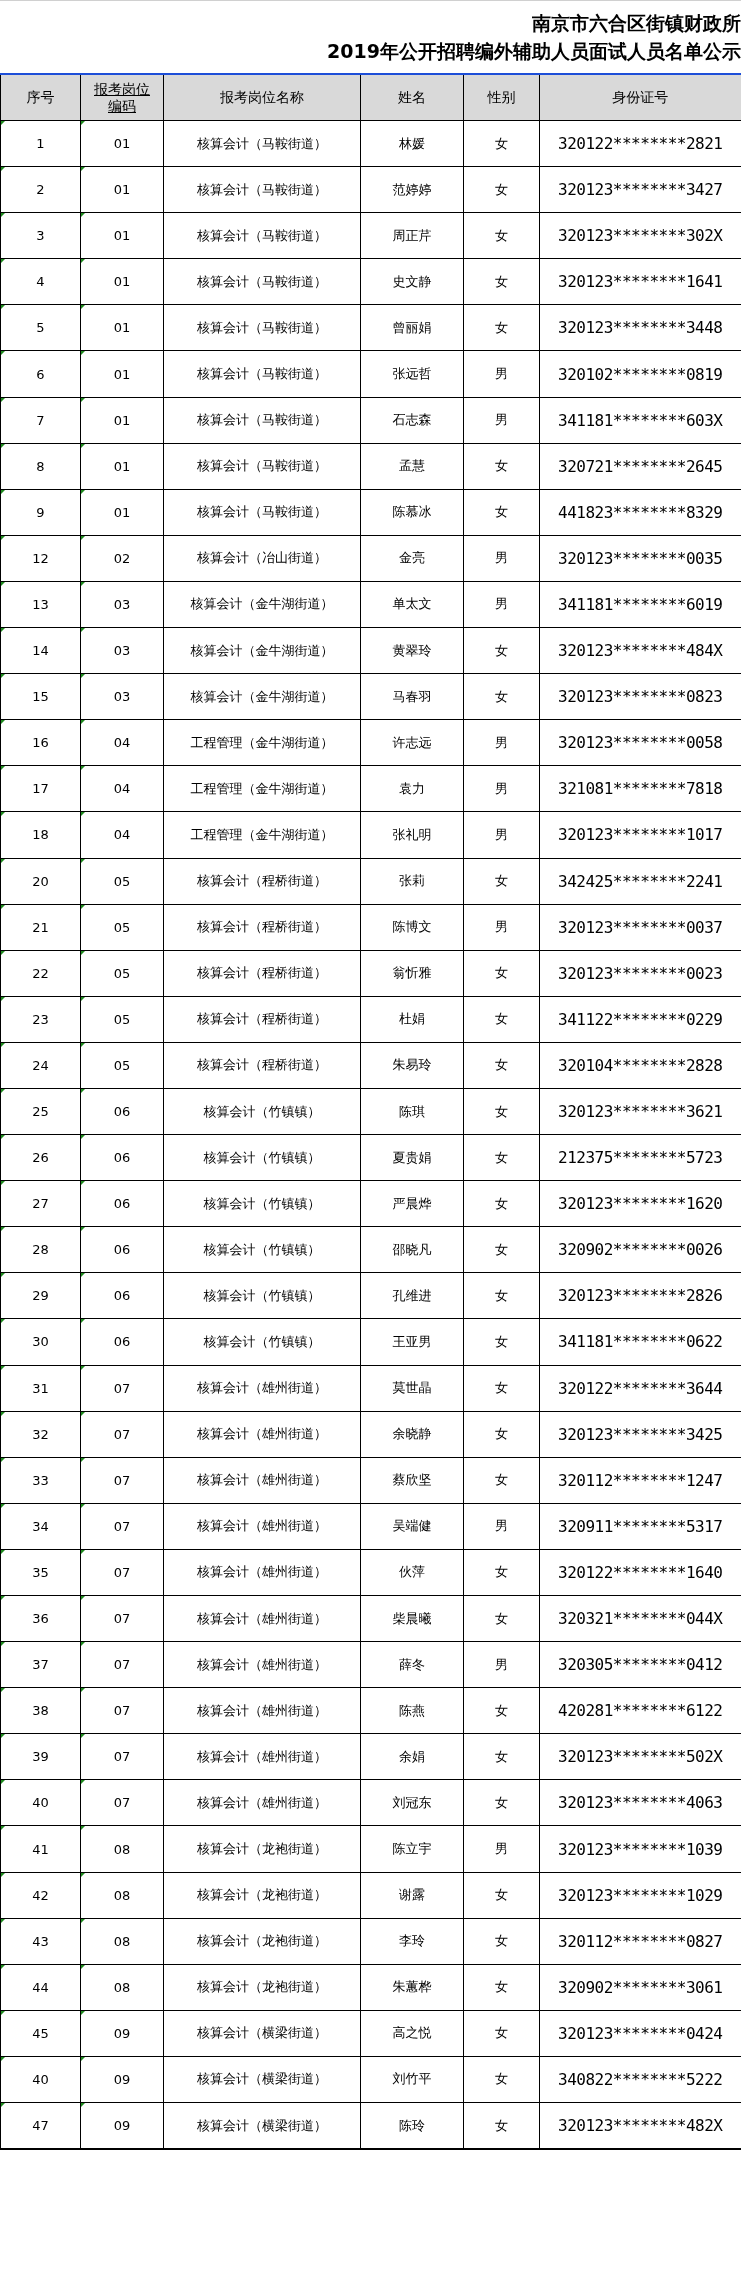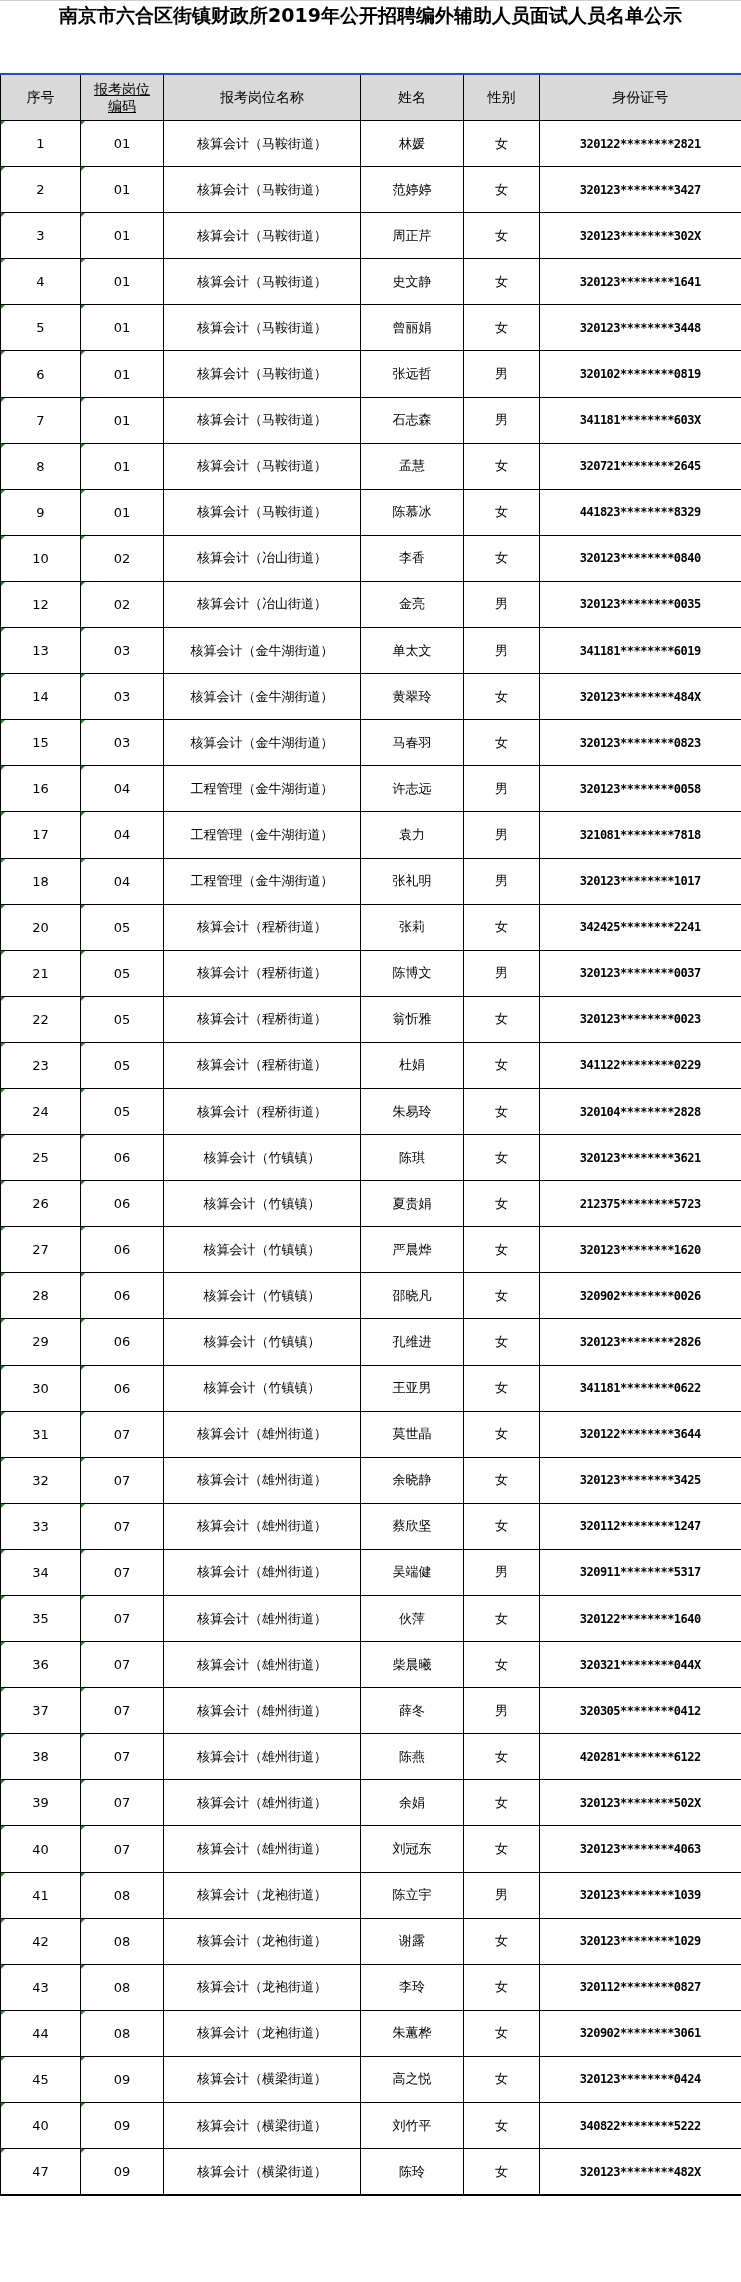--- a/index.html
+++ b/index.html
@@ -1,26 +1,26 @@
 <!DOCTYPE html>
 <html><head>
 <meta charset="utf-8">
 <style>
   html, body { margin: 0; padding: 0; background: #ffffff; }
   body { width: 741px; height: 2282px; overflow: hidden; font-family: "DejaVu Sans", sans-serif; color: #000; }
   .sheet { position: relative; width: 741px; }
-  .title-block { height: 73px; display: flex; flex-direction: row; align-items: flex-start; justify-content: center; border-top: 1px solid #d0d0d0; box-sizing: border-box; }
+  .title-block { height: 73px; display: flex; flex-direction: column; align-items: flex-end; justify-content: center; border-top: 1px solid #d0d0d0; box-sizing: border-box; }
   .title-line { font-weight: bold; font-size: 19px; line-height: 28px; letter-spacing: 0px; }
   table { border-collapse: collapse; width: 741px; table-layout: fixed; }
   col.c1 { width: 80px; } col.c2 { width: 83px; } col.c3 { width: 197px; }
   col.c4 { width: 103px; } col.c5 { width: 76px; } col.c6 { width: 202px; }
   th { background: #d9d9d9; font-weight: normal; font-size: 14px; height: 45px; border: 1px solid #000; padding: 0; text-align: center; line-height: 17px; }
   thead tr { border-top: 2px solid #1d4ed8; }
   td { border: 1px solid #000; height: 45.1px; padding: 0; text-align: center; font-size: 13px; position: relative; }
-  td.mono { font-family: "DejaVu Sans Mono", monospace; font-size: 12px; letter-spacing: -0.5px; font-weight: bold; }
+  td.mono { font-family: "DejaVu Sans Mono", monospace; font-size: 16px; letter-spacing: -0.5px; }
   td .tri { position: absolute; left: 0; top: 0; width: 0; height: 0; border-top: 4px solid #1e8a1e; border-right: 4px solid transparent; }
   table { border-right: 2px solid #000; border-bottom: 2px solid #000; }
 </style>
 </head>
 <body>
 
 <div class="sheet">
   <div class="title-block">
     <div class="title-line">南京市六合区街镇财政所</div>
     <div class="title-line">2019年公开招聘编外辅助人员面试人员名单公示</div>
@@ -111,28 +111,20 @@
         </tr>
         <tr>
           <td><span class="tri"></span><span>9</span></td>
           <td><span class="tri"></span><span>01</span></td>
           <td><span>核算会计（马鞍街道）</span></td>
           <td><span>陈慕冰</span></td>
           <td><span>女</span></td>
           <td class="mono"><span>441823********8329</span></td>
         </tr>
         <tr>
-          <td><span class="tri"></span><span>10</span></td>
-          <td><span class="tri"></span><span>02</span></td>
-          <td><span>核算会计（冶山街道）</span></td>
-          <td><span>李香</span></td>
-          <td><span>女</span></td>
-          <td class="mono"><span>320123********0840</span></td>
-        </tr>
-        <tr>
           <td><span class="tri"></span><span>12</span></td>
           <td><span class="tri"></span><span>02</span></td>
           <td><span>核算会计（冶山街道）</span></td>
           <td><span>金亮</span></td>
           <td><span>男</span></td>
           <td class="mono"><span>320123********0035</span></td>
         </tr>
         <tr>
           <td><span class="tri"></span><span>13</span></td>
           <td><span class="tri"></span><span>03</span></td>

